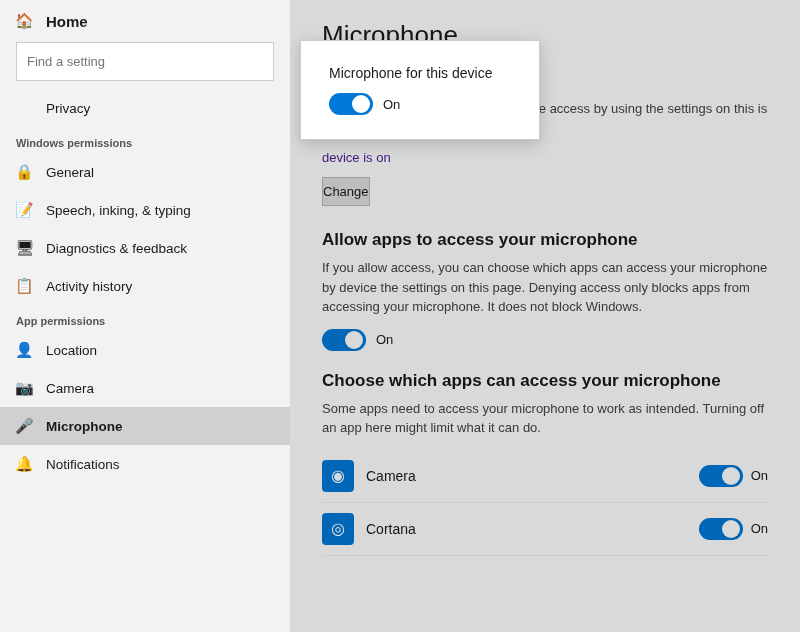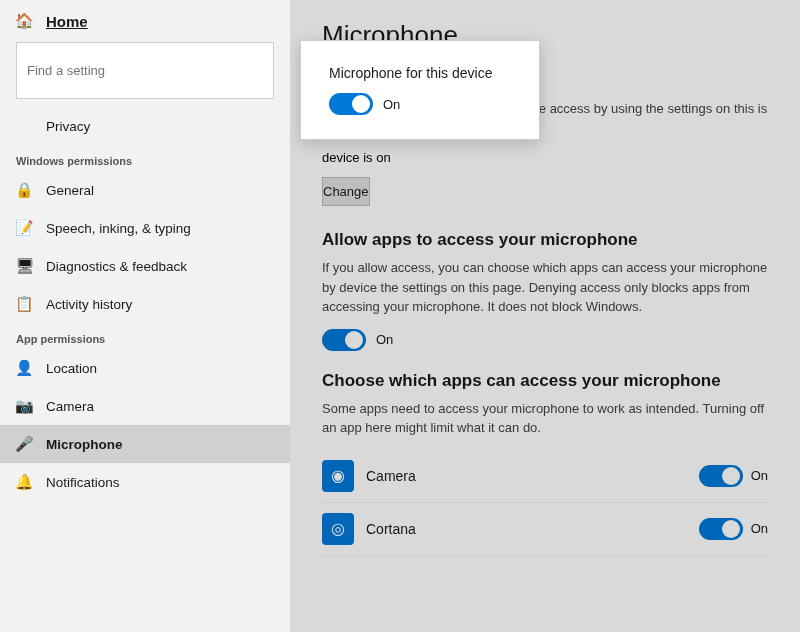--- a/index.html
+++ b/index.html
@@ -29,26 +29,25 @@
       padding: 12px 16px 8px 16px;
       display: flex;
       align-items: center;
       gap: 12px;
     }
 
     .sidebar-title {
       font-size: 15px;
       font-weight: 600;
       color: #1a1a1a;
-      text-decoration: underline;
     }
 
     .search-box {
       margin: 4px 16px 8px 16px;
-      padding: 20px 10px;
+      padding: 11px 10px;
       border: 1px solid #ccc;
       background: #fff;
       font-size: 13px;
       color: #666;
       outline: none;
       width: calc(100% - 32px);
     }
 
     .section-label {
       font-size: 11px;
@@ -111,21 +110,21 @@
 
     .section-text {
       font-size: 13px;
       color: #444;
       line-height: 1.5;
       margin-bottom: 12px;
     }
 
     .device-status {
       font-size: 13px;
-      color: #000000;
+      color: #4c1d95;
       margin-bottom: 12px;
     }
 
     .change-btn {
       display: inline-block;
       padding: 6px 0;
       background: #e0e0e0;
       border: 1px solid #bbb;
       font-size: 13px;
       cursor: pointer;

